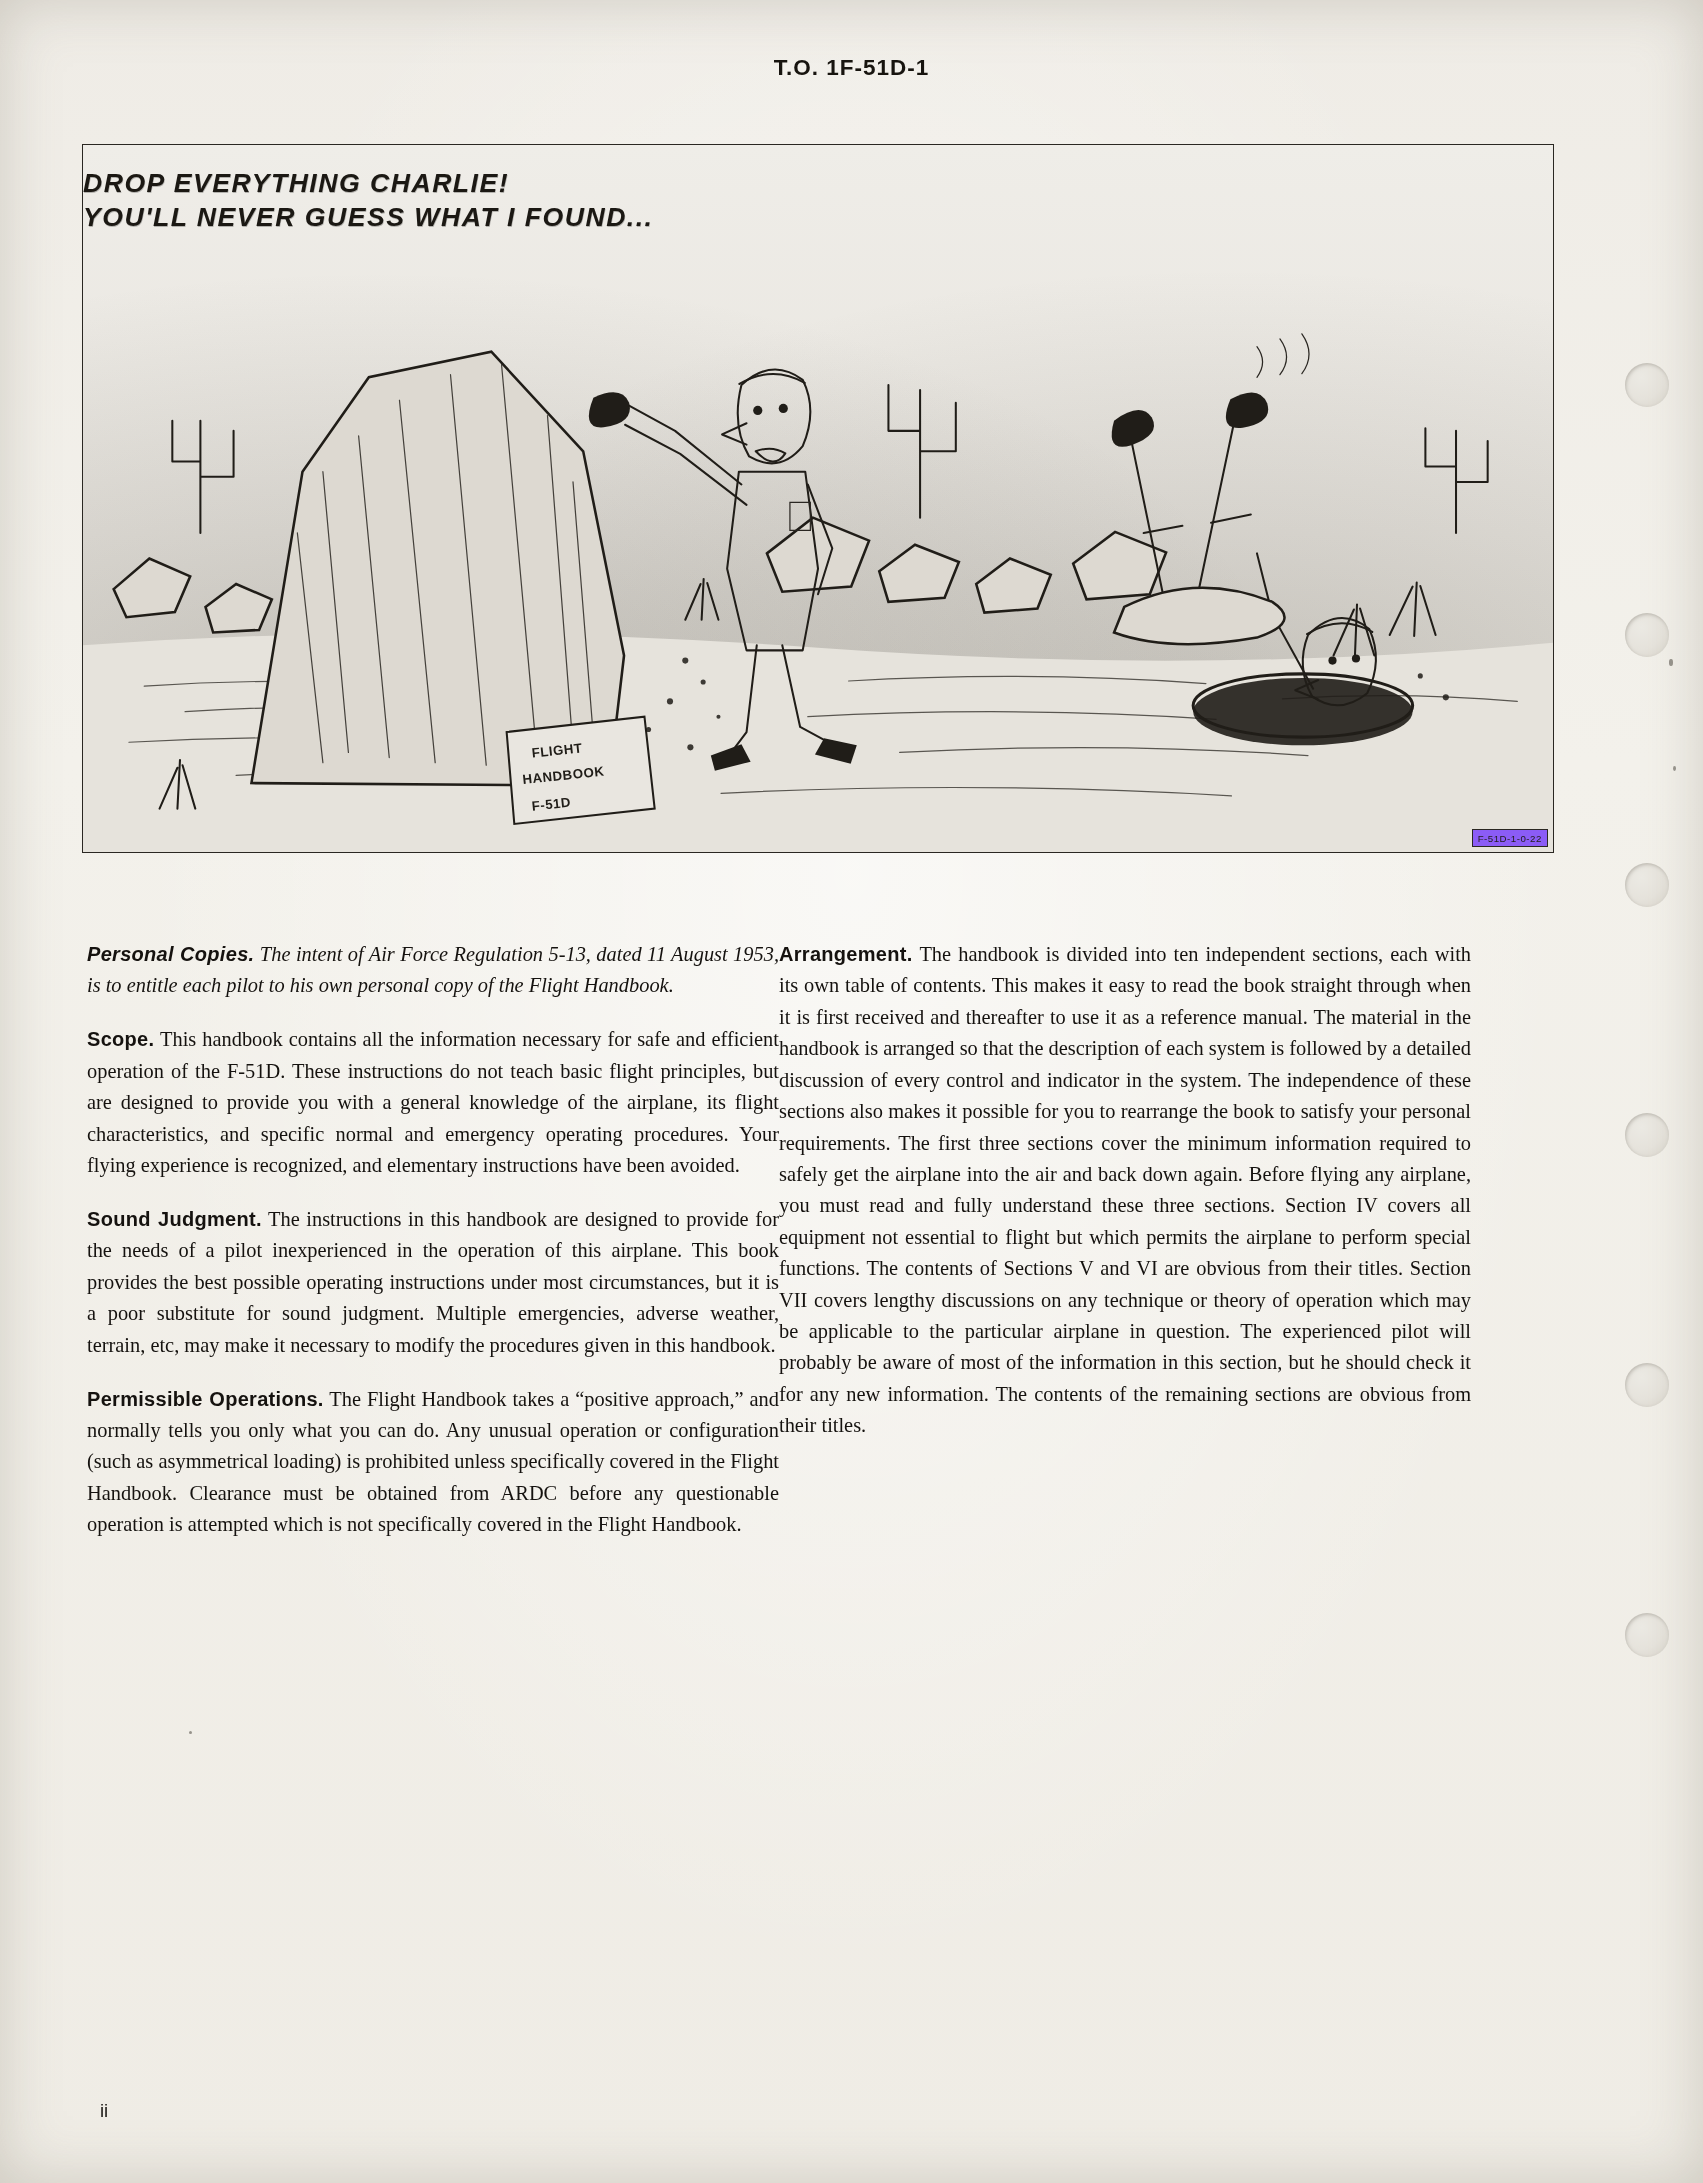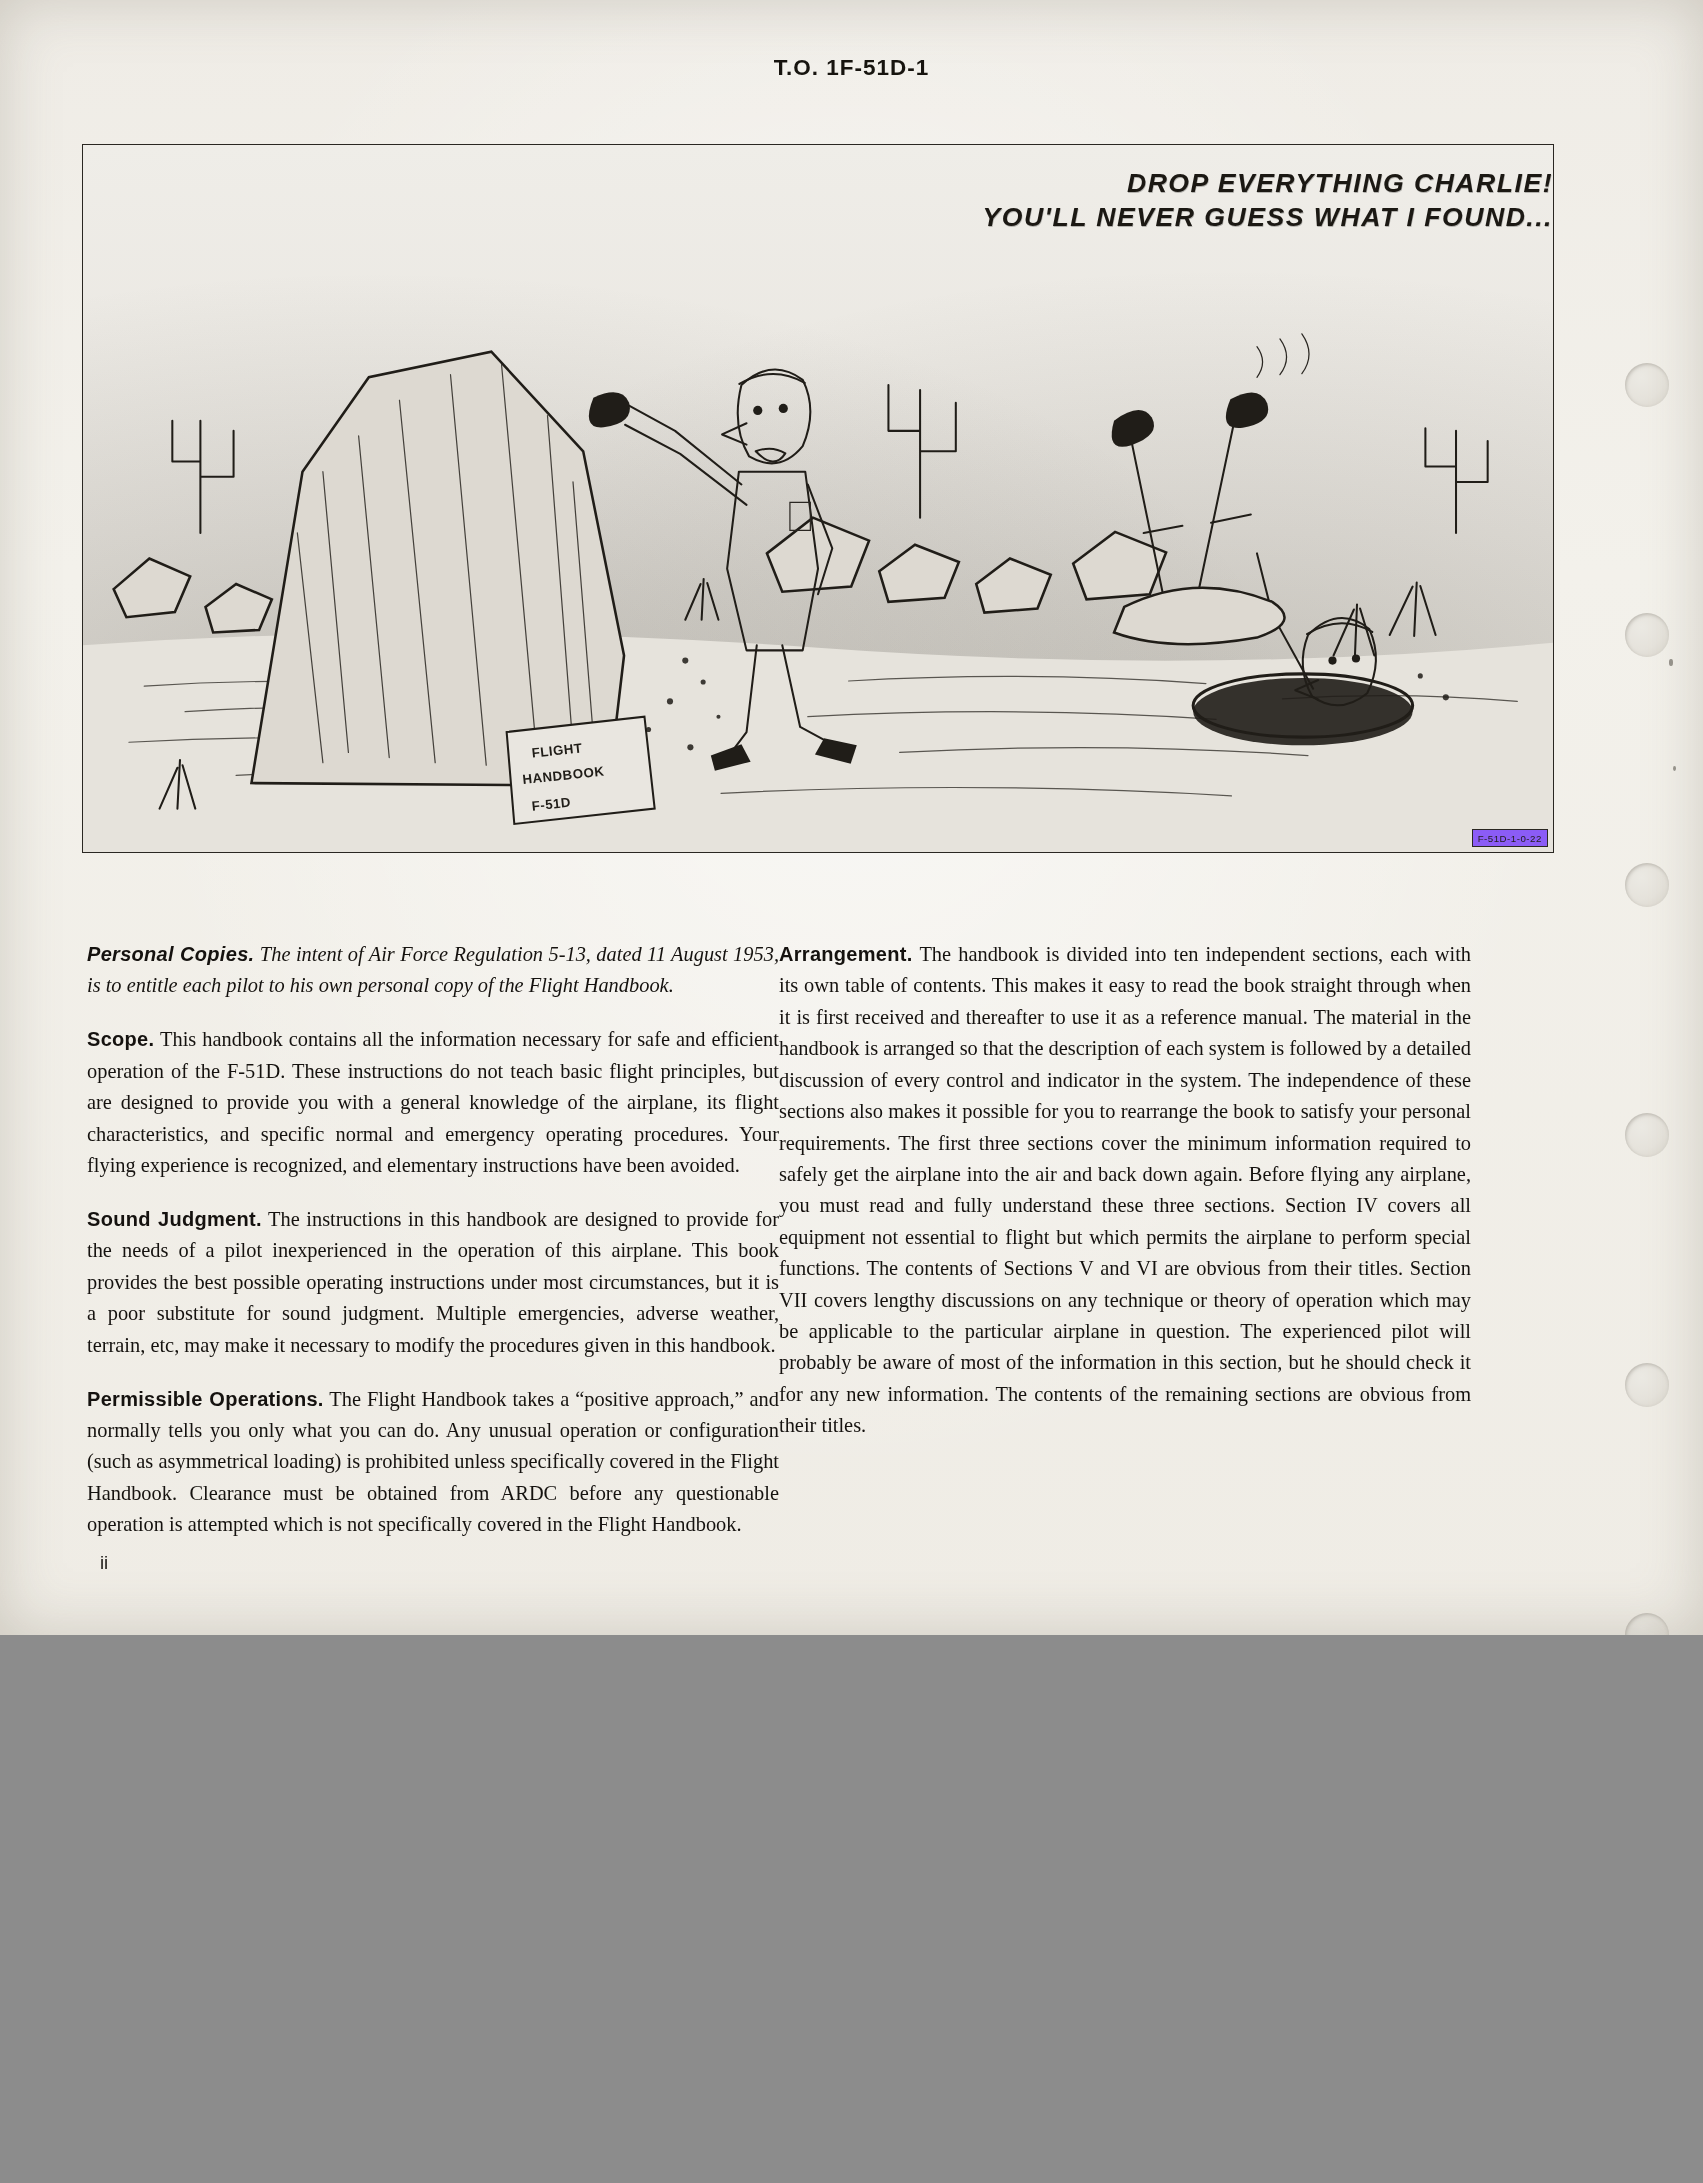--- a/index.html
+++ b/index.html
@@ -3,21 +3,21 @@
 <meta charset="utf-8">
 <style>
   html, body {
     margin: 0;
     padding: 0;
     background: #8c8c8c;
   }
   .page {
     position: relative;
     width: 1703px;
-    height: 1635px;
+    height: 2183px;
     background: #f2f0ec;
     overflow: hidden;
     font-family: "Liberation Serif", serif;
     color: #15120f;
   }
   
   .paper-tone {
     position: absolute;
     inset: 0;
     background:
@@ -74,21 +74,21 @@
     background:
       radial-gradient(ellipse at 20% 80%, rgba(60,56,48,0.20) 0%, rgba(60,56,48,0) 55%),
       radial-gradient(ellipse at 78% 78%, rgba(60,56,48,0.18) 0%, rgba(60,56,48,0) 55%),
       linear-gradient(180deg, #efede8 0%, #e8e5df 55%, #dedbd3 100%);
   }
   .cartoon-caption {
     position: absolute;
     top: 21.4px;
     left: 0;
     width: 100%;
-    text-align: right;
+    text-align: left;
     font-family: "Liberation Sans", sans-serif;
     font-weight: bold;
     font-style: italic;
     font-size: 26.6px;
     line-height: 1.28;
     letter-spacing: 1.5px;
     color: #1b1813;
     text-shadow: 0.5px 0.5px 0 rgba(0,0,0,0.25);
   }
   .fig-code {

